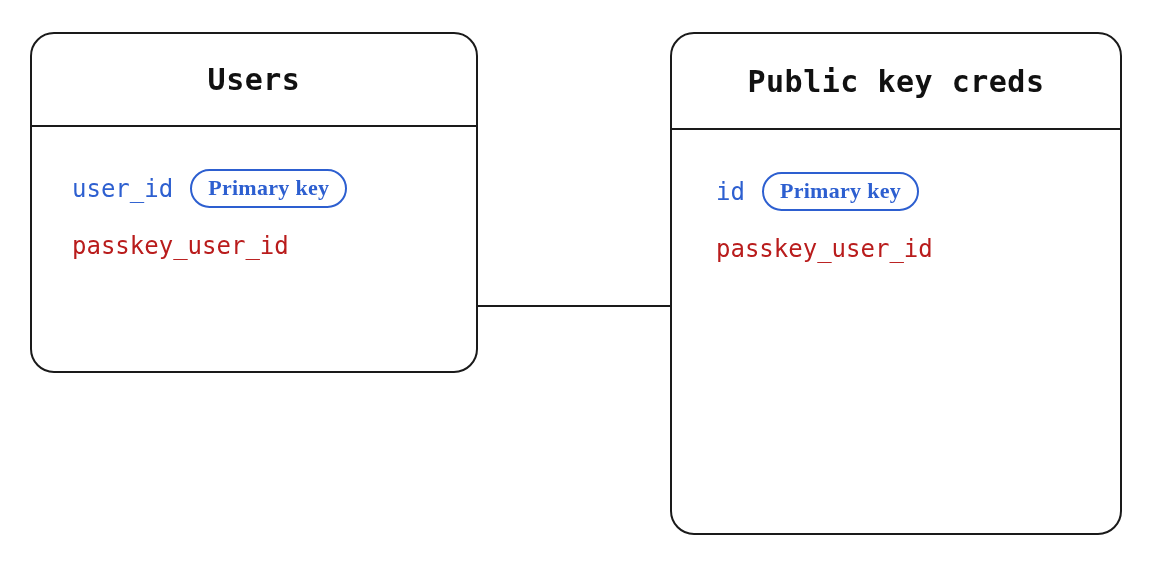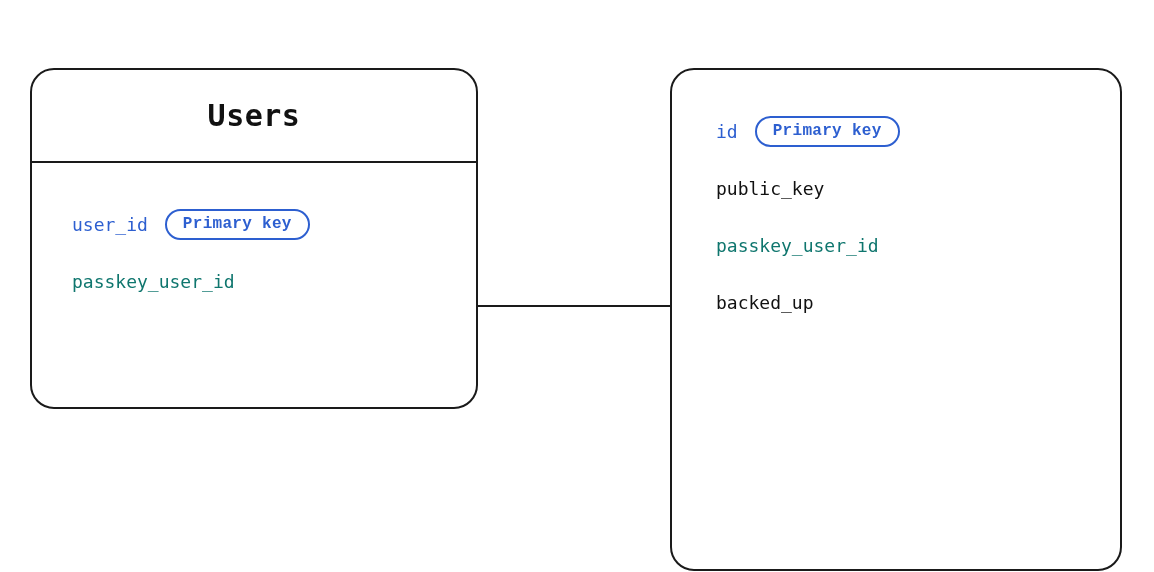--- a/index.html
+++ b/index.html
@@ -26,21 +26,20 @@
     height: 2px;
   }
 
   
   .entity {
     position: absolute;
     box-sizing: border-box;
     background: #ffffff;
     border: 2px solid #1a1a1a;
     border-radius: 24px;
-    margin-top: 36px;
   }
   .entity-header {
     box-sizing: border-box;
     display: flex;
     align-items: center;
     justify-content: center;
     border-bottom: 2px solid #1a1a1a;
     width: 100%;
   }
   .entity-title {
@@ -57,45 +56,45 @@
     padding-left: 40px;
     padding-right: 20px;
   }
   .field-row {
     display: flex;
     align-items: center;
     height: 57px;
   }
   .field-name {
     font-family: "DejaVu Sans Mono", monospace;
-    font-size: 18px;
+    font-size: 24px;
     color: #111111;
     white-space: nowrap;
     line-height: 1;
   }
   .field-name.pk      { color: #2d5fd0; }
-  .field-name.fk      { color: #0f766e; }
+  .field-name.fk      { color: #b91c1c; }
   .field-name.plain   { color: #111111; }
 
   
   .pk-badge {
     display: inline-flex;
     align-items: center;
     justify-content: center;
     margin-left: 17px;
     padding: 4px 16px 5px 16px;
     border: 2px solid #2d5fd0;
     border-radius: 999px;
     background: #ffffff;
     white-space: nowrap;
   }
   .pk-badge-label {
-    font-family: Liberation Mono, monospace;
+    font-family: Liberation Serif, serif;
     font-weight: bold;
-    font-size: 16px;
+    font-size: 22px;
     letter-spacing: 0.3px;
     color: #2d5fd0;
     line-height: 1.15;
   }
 
   
   #entity-users {
     left: 30px;  top: 32px;
     width: 448px; height: 341px;
   }
@@ -138,40 +137,37 @@
 
       <div class="field-row">
         <span class="field-name fk">passkey_user_id</span>
       </div>
 
     </div>
   </div>
 
   <div class="entity" id="entity-pkcreds">
 
+    <div class="entity-header">
+      <span class="entity-title">Public key creds</span>
+    </div>
 
     <div class="entity-fields">
 
       <div class="field-row">
         <span class="field-name pk">id</span>
         <span class="pk-badge">
           <span class="pk-badge-label">Primary key</span>
         </span>
       </div>
 
-      <div class="field-row">
-        <span class="field-name plain">public_key</span>
-      </div>
 
       <div class="field-row">
         <span class="field-name fk">passkey_user_id</span>
       </div>
 
-      <div class="field-row">
-        <span class="field-name plain">backed_up</span>
-      </div>
 
 
 
     </div>
   </div>
 
 </div>
 
 </body></html>

